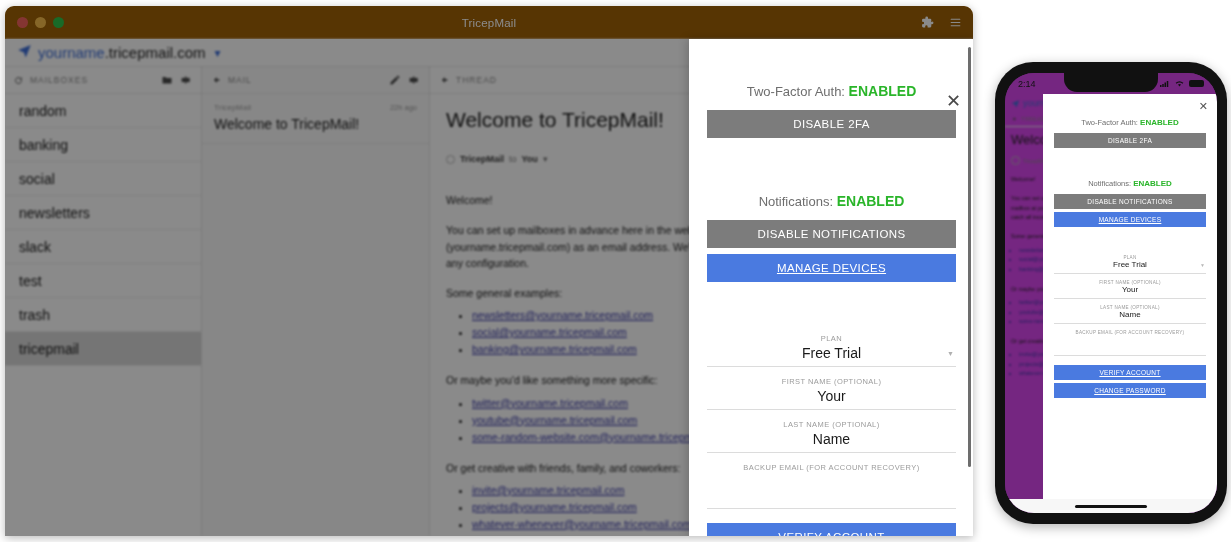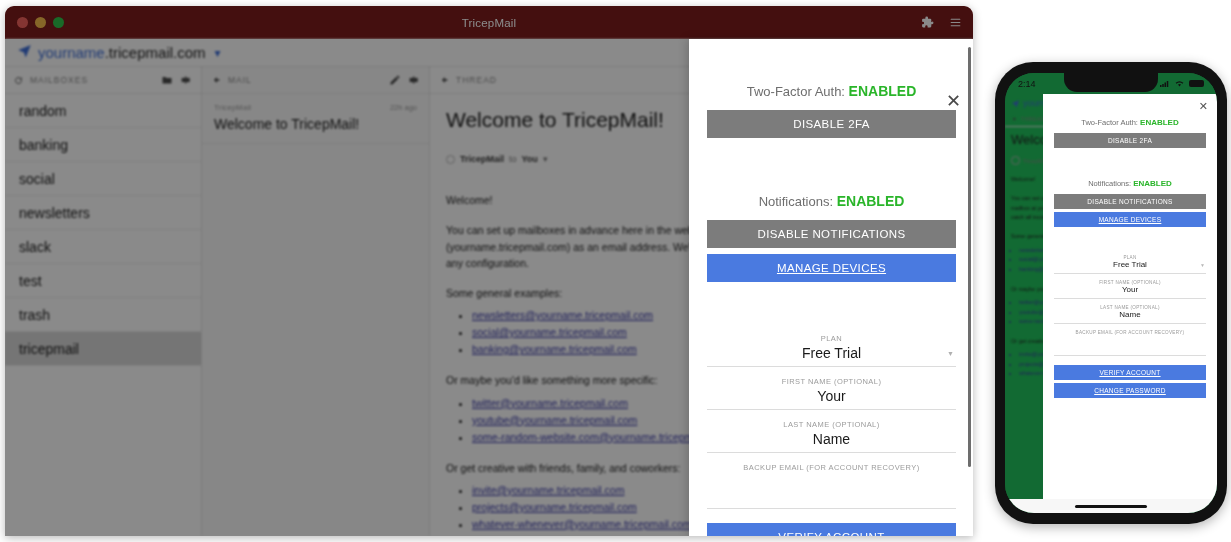--- a/index.html
+++ b/index.html
@@ -15,21 +15,21 @@
   .desktop-window {
     position: absolute; left: 5px; top: 6px;
     width: 968px; height: 530px;
     border-radius: 9px 9px 0 0;
     background: #fff;
     box-shadow: 0 2px 10px rgba(0,0,0,.28);
     overflow: hidden;
   }
   .titlebar {
     position: relative; height: 33px;
-    background: #7f1d1d;
+    background: #a16207;
     border-radius: 8px 8px 0 0;
     display: flex; align-items: center;
   }
   .lights { display: flex; gap: 7px; margin-left: 12px; }
   .light { width: 11px; height: 11px; border-radius: 50%; }
   .l-red { background: #f4635d; }
   .l-yellow { background: #f7bd4b; }
   .l-green { background: #2fc44b; }
   .win-title {
     position: absolute; left: 0; right: 0; text-align: center;
@@ -159,21 +159,21 @@
   
   .phone {
     position: absolute; left: 995px; top: 62px;
     width: 232px; height: 462px;
     background: #111; border-radius: 38px;
     box-shadow: 0 3px 12px rgba(0,0,0,.3);
     padding: 11px 10px;
   }
   .phone-screen {
     position: relative; width: 100%; height: 100%;
-    background: #22c55e; border-radius: 29px; overflow: hidden;
+    background: #d946ef; border-radius: 29px; overflow: hidden;
   }
   .notch {
     position: absolute; left: 50%; transform: translateX(-50%); top: 0;
     width: 94px; height: 19px; background: #111;
     border-radius: 0 0 13px 13px; z-index: 8;
   }
   .status-bar {
     position: relative; height: 21px; display: flex;
     align-items: center; justify-content: space-between;
     padding: 0 13px; font-size: 9px; color: #111; z-index: 7;

